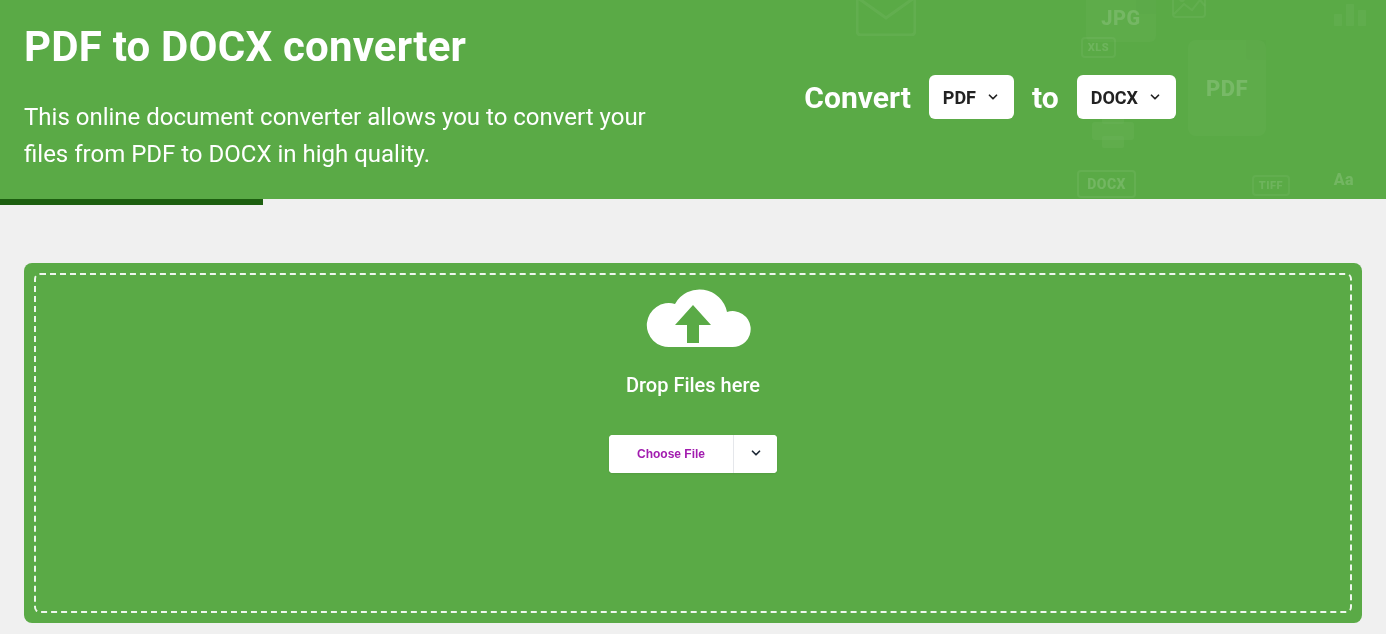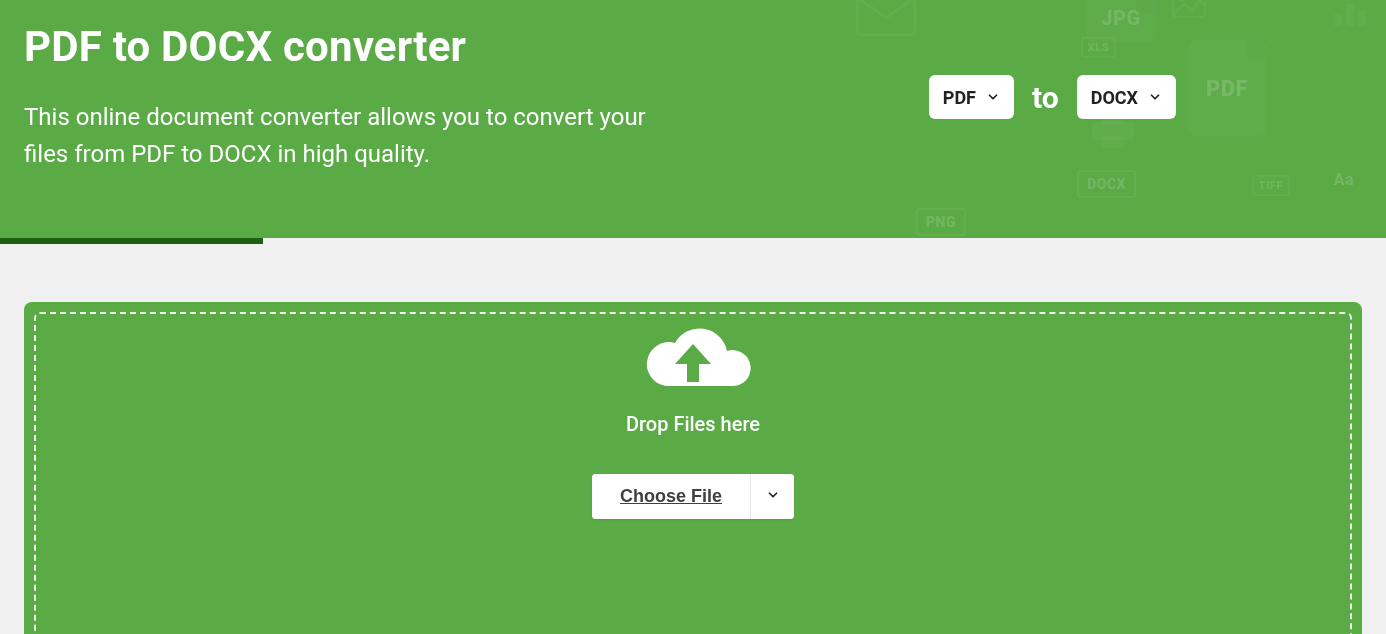--- a/index.html
+++ b/index.html
@@ -9,21 +9,21 @@
       width: 1386px;
       height: 634px;
       overflow: hidden;
     }
 
     
     .hero {
       position: relative;
       background: #5aaa46; 
       color: #fff;
-      height: 238px;
+      height: 199px;
       padding: 20px 24px 0 24px;
       overflow: hidden;
     }
     .hero h1 {
       font-size: 42px;
       font-weight: 700;
       letter-spacing: 0.2px;
       margin-top: 2px;
       margin-bottom: 28px;
     }
@@ -150,44 +150,44 @@
       margin-top: 30px;
       box-shadow: 0 1px 2px rgba(0,0,0,0.08);
       border-radius: 4px;
       overflow: hidden;
       background: #fff;
     }
     .choose button {
       appearance: none;
       border: none;
       background: #fff;
-      color: #404040;
-      font-size: 18px;
+      color: #a21caf;
+      font-size: 12px;
       font-weight: 700;
       cursor: pointer;
-      text-decoration: underline;
     }
     .choose .main-btn {
       padding: 12px 28px;
     }
     .choose .split-btn {
       width: 44px;
       display: flex; align-items: center; justify-content: center;
       border-left: 1px solid #e5e7eb;
     }
     .choose .split-btn svg { width: 14px; height: 14px; }
   </style>
 </head>
 <body>
 
 <section class="hero">
   <h1>PDF to DOCX converter</h1>
   <p class="subhead">This online document converter allows you to convert your files from PDF to DOCX in high quality.</p>
 
   <div class="convert-bar">
+    <span class="word">Convert</span>
 
     <div class="sel">
       <span>PDF</span>
       <span>
         <svg viewBox="0 0 24 24" fill="none" stroke="#222" stroke-width="3" stroke-linecap="round" stroke-linejoin="round">
             <polyline points="6 9 12 15 18 9"></polyline>
           </svg>
       </span>
     </div>
 

